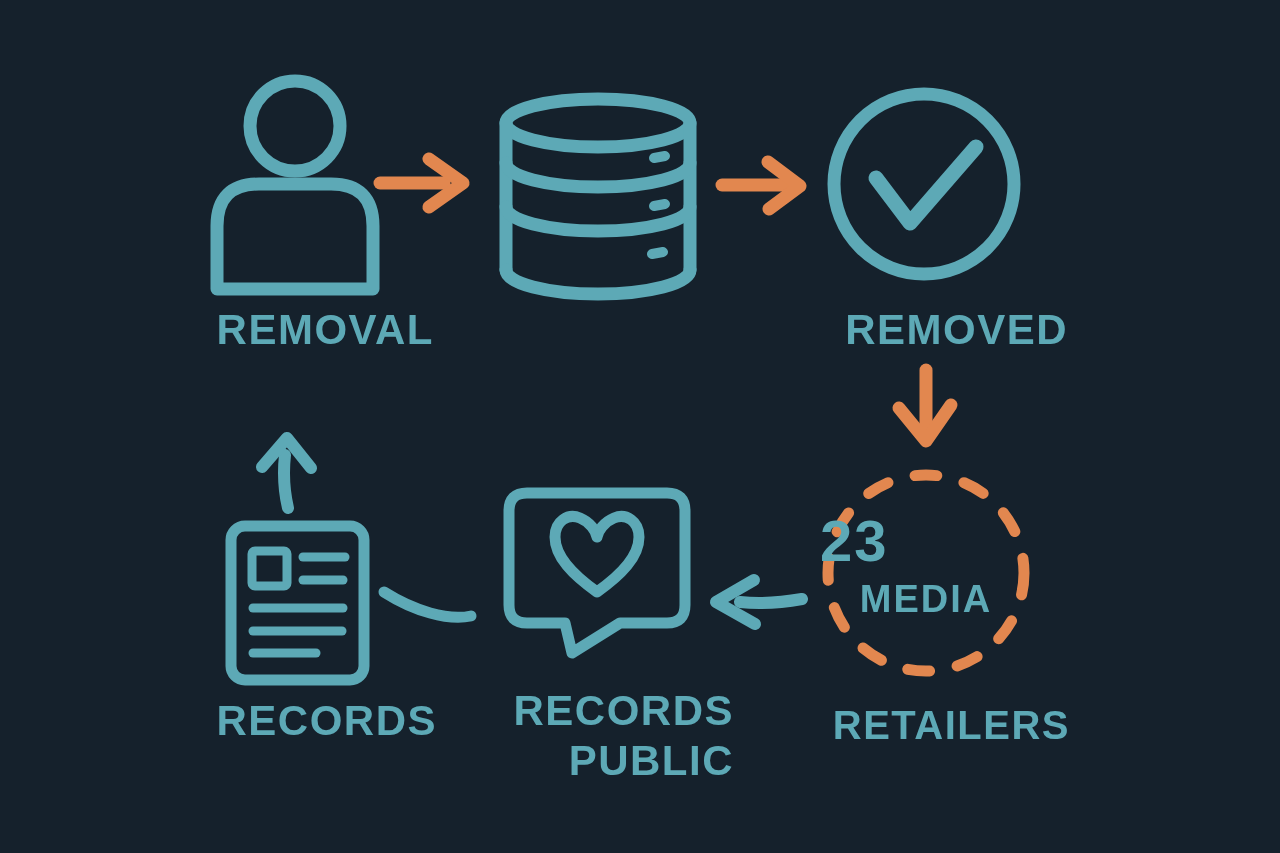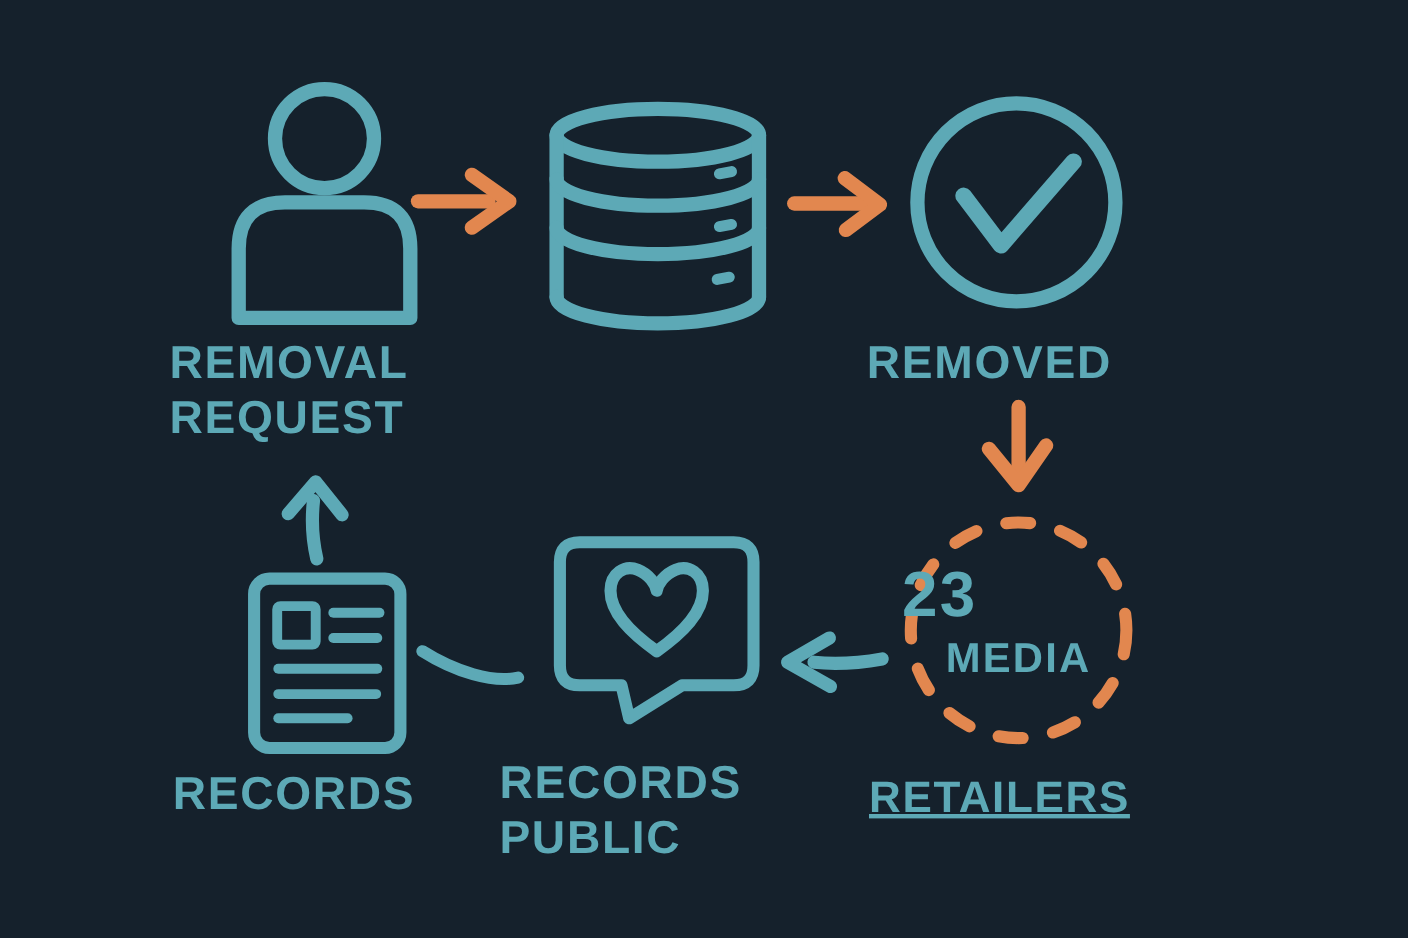--- a/index.html
+++ b/index.html
@@ -23,24 +23,24 @@
   svg { display: block; overflow: visible; }
   .st { stroke: var(--teal); fill: none; stroke-linecap: round; stroke-linejoin: round; }
   .so { stroke: var(--orange); fill: none; stroke-linecap: round; stroke-linejoin: round; }
   .label {
     position: absolute;
     color: var(--teal);
     font-weight: 700;
     font-size: 42px;
     line-height: 50px;
     letter-spacing: 1.5px;
-    text-align: left;
+    text-align: right;
     width: 280px;
   }
-  .label.small { font-size: 40px; text-decoration: underline; }
+  .label.small { font-size: 40px; }
   .count-value {
     position: absolute;
     left: 820px; top: 510px;
     width: 212px;
     text-align: left;
     color: var(--teal);
     font-weight: 700;
     font-size: 58px;
     line-height: 62px;
     letter-spacing: 2px;
@@ -126,21 +126,20 @@
     <rect class="st" stroke-width="9" x="27" y="31" width="35" height="35" rx="3"></rect>
     <path class="st" stroke-width="9" d="M 78 37 H 120"></path>
     <path class="st" stroke-width="9" d="M 78 60 H 118"></path>
     <path class="st" stroke-width="9" d="M 28 88 H 118"></path>
     <path class="st" stroke-width="9" d="M 28 111 H 117"></path>
     <path class="st" stroke-width="9" d="M 28 133 H 91"></path>
   </svg>
 
   <div class="label" style="left:154px;top:305px">
     <div>REMOVAL</div>
-    <div>REQUEST</div>
   </div>
 
   <div class="label" style="left:788px;top:305px">
     <div>REMOVED</div>
   </div>
 
   <div class="label small" style="left:790px;top:700px">
     <div>RETAILERS</div>
   </div>
 

